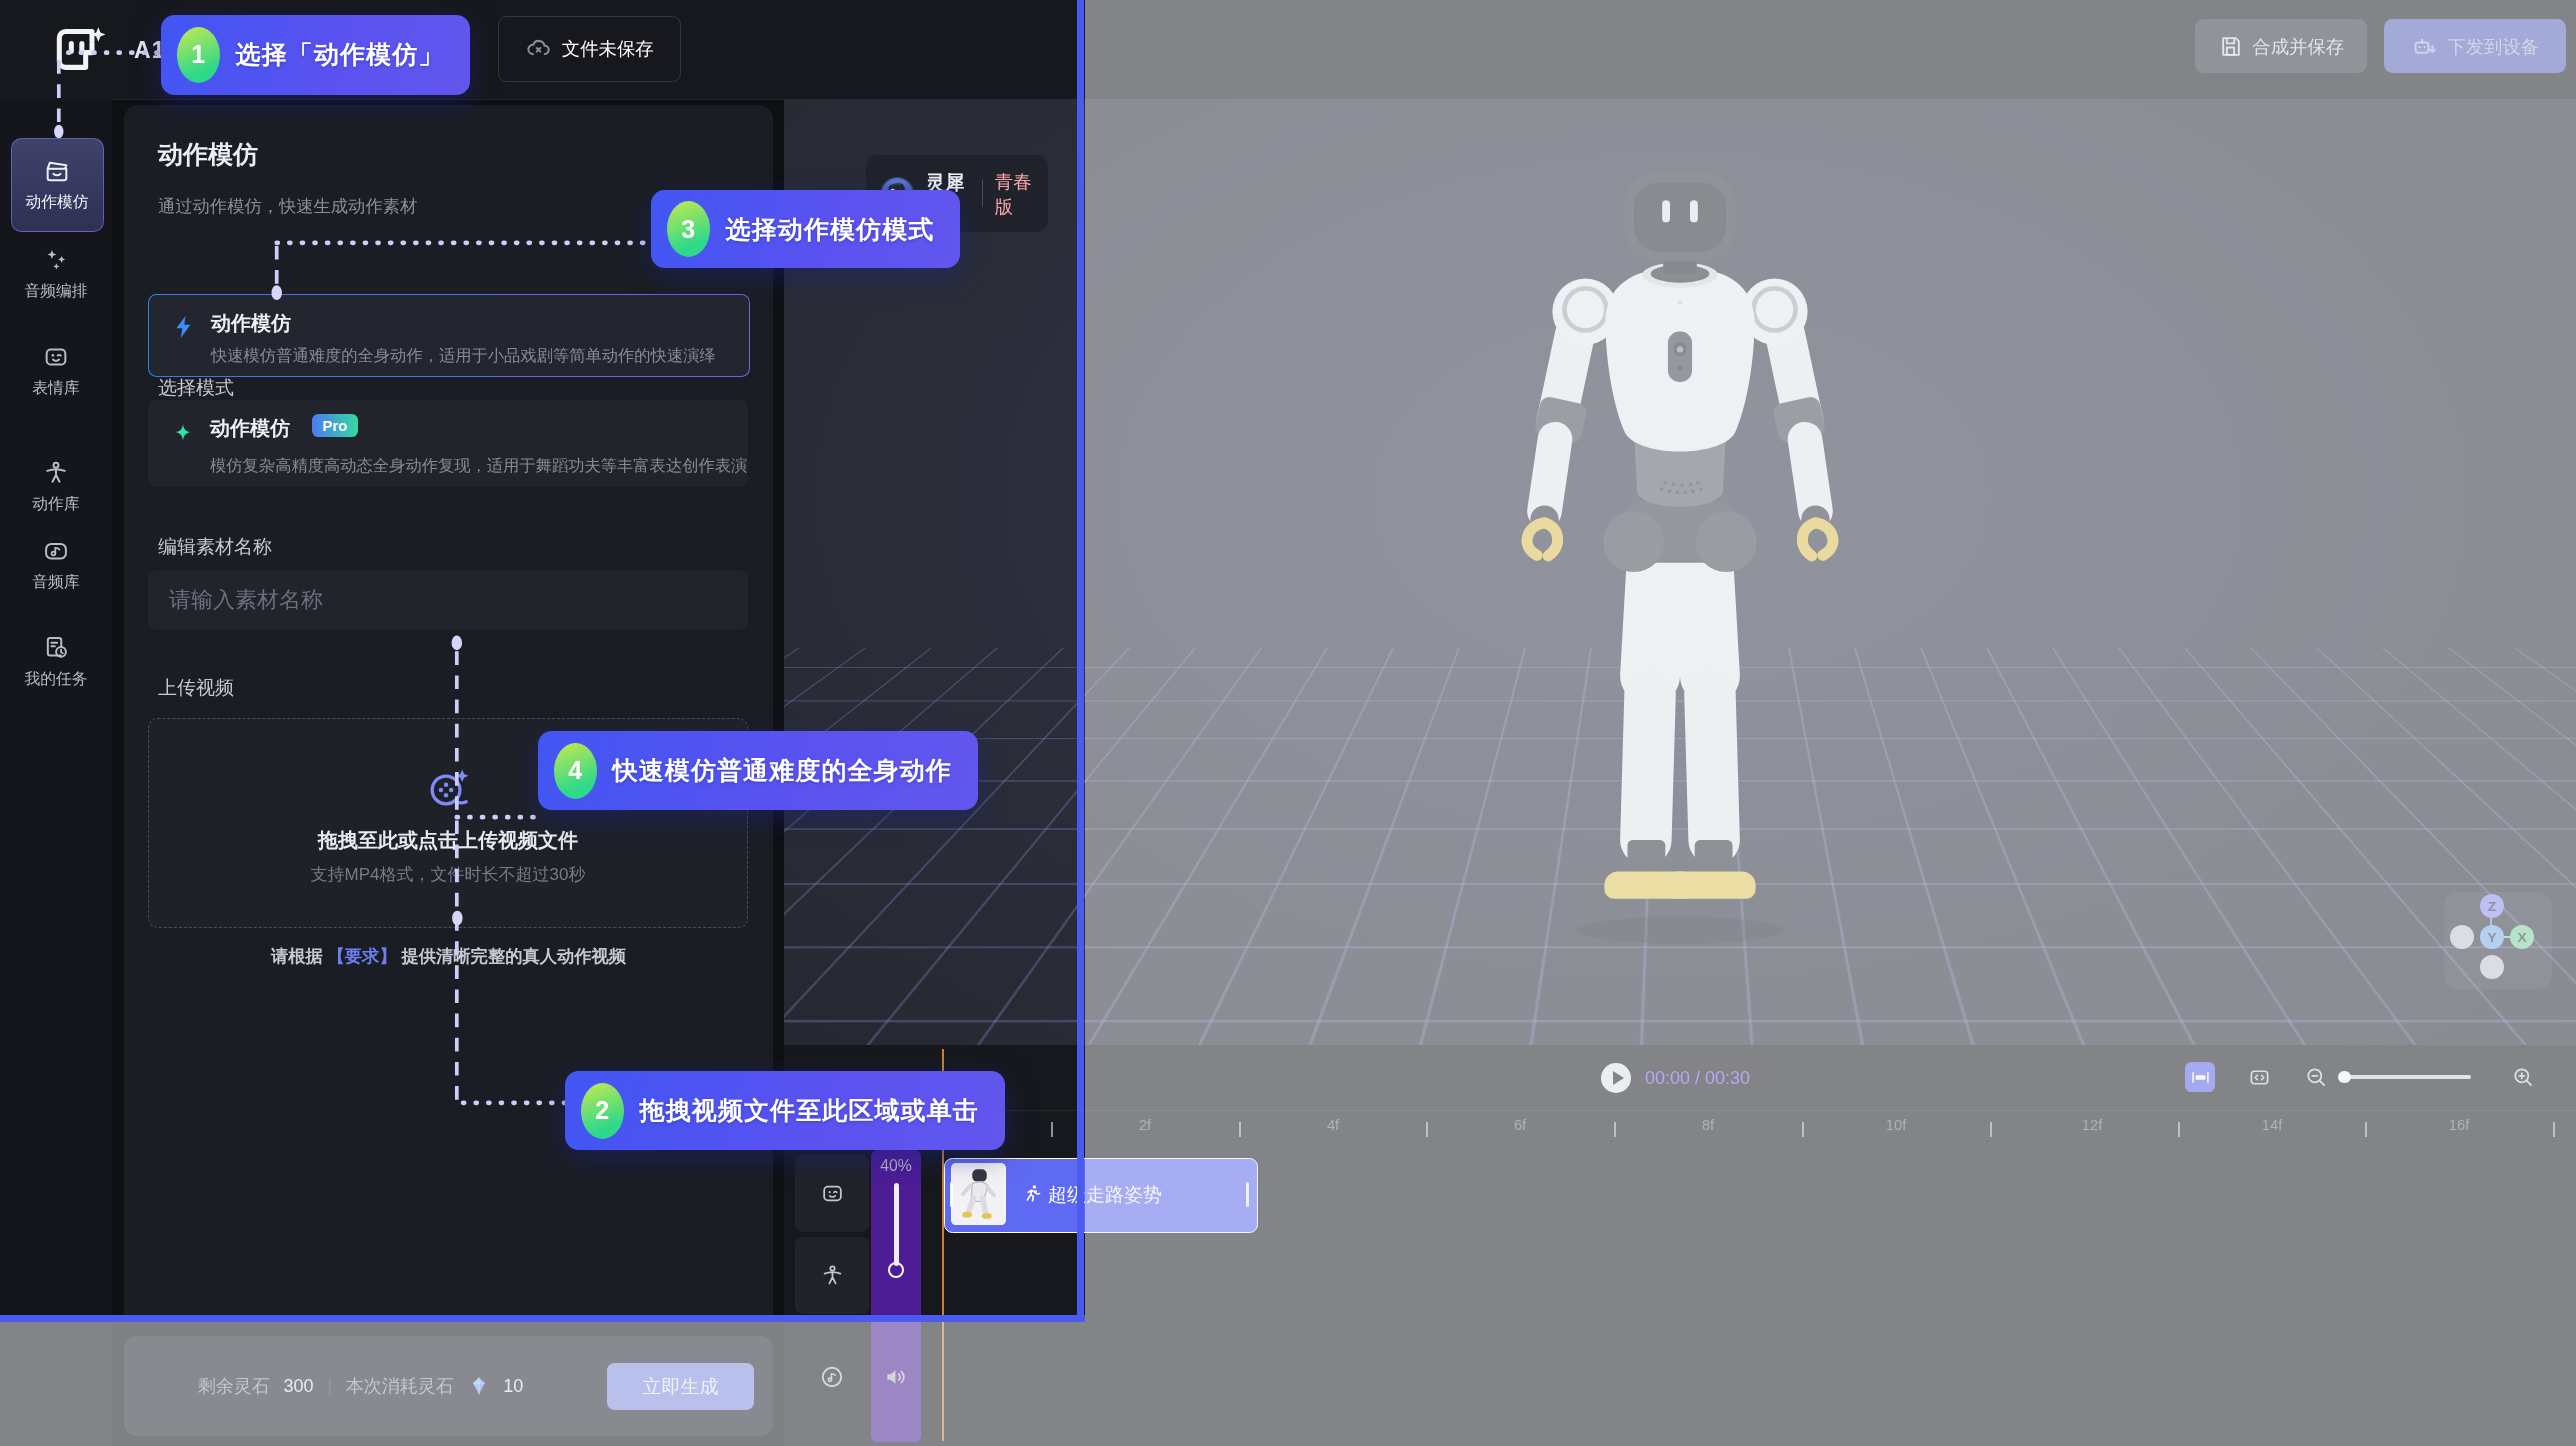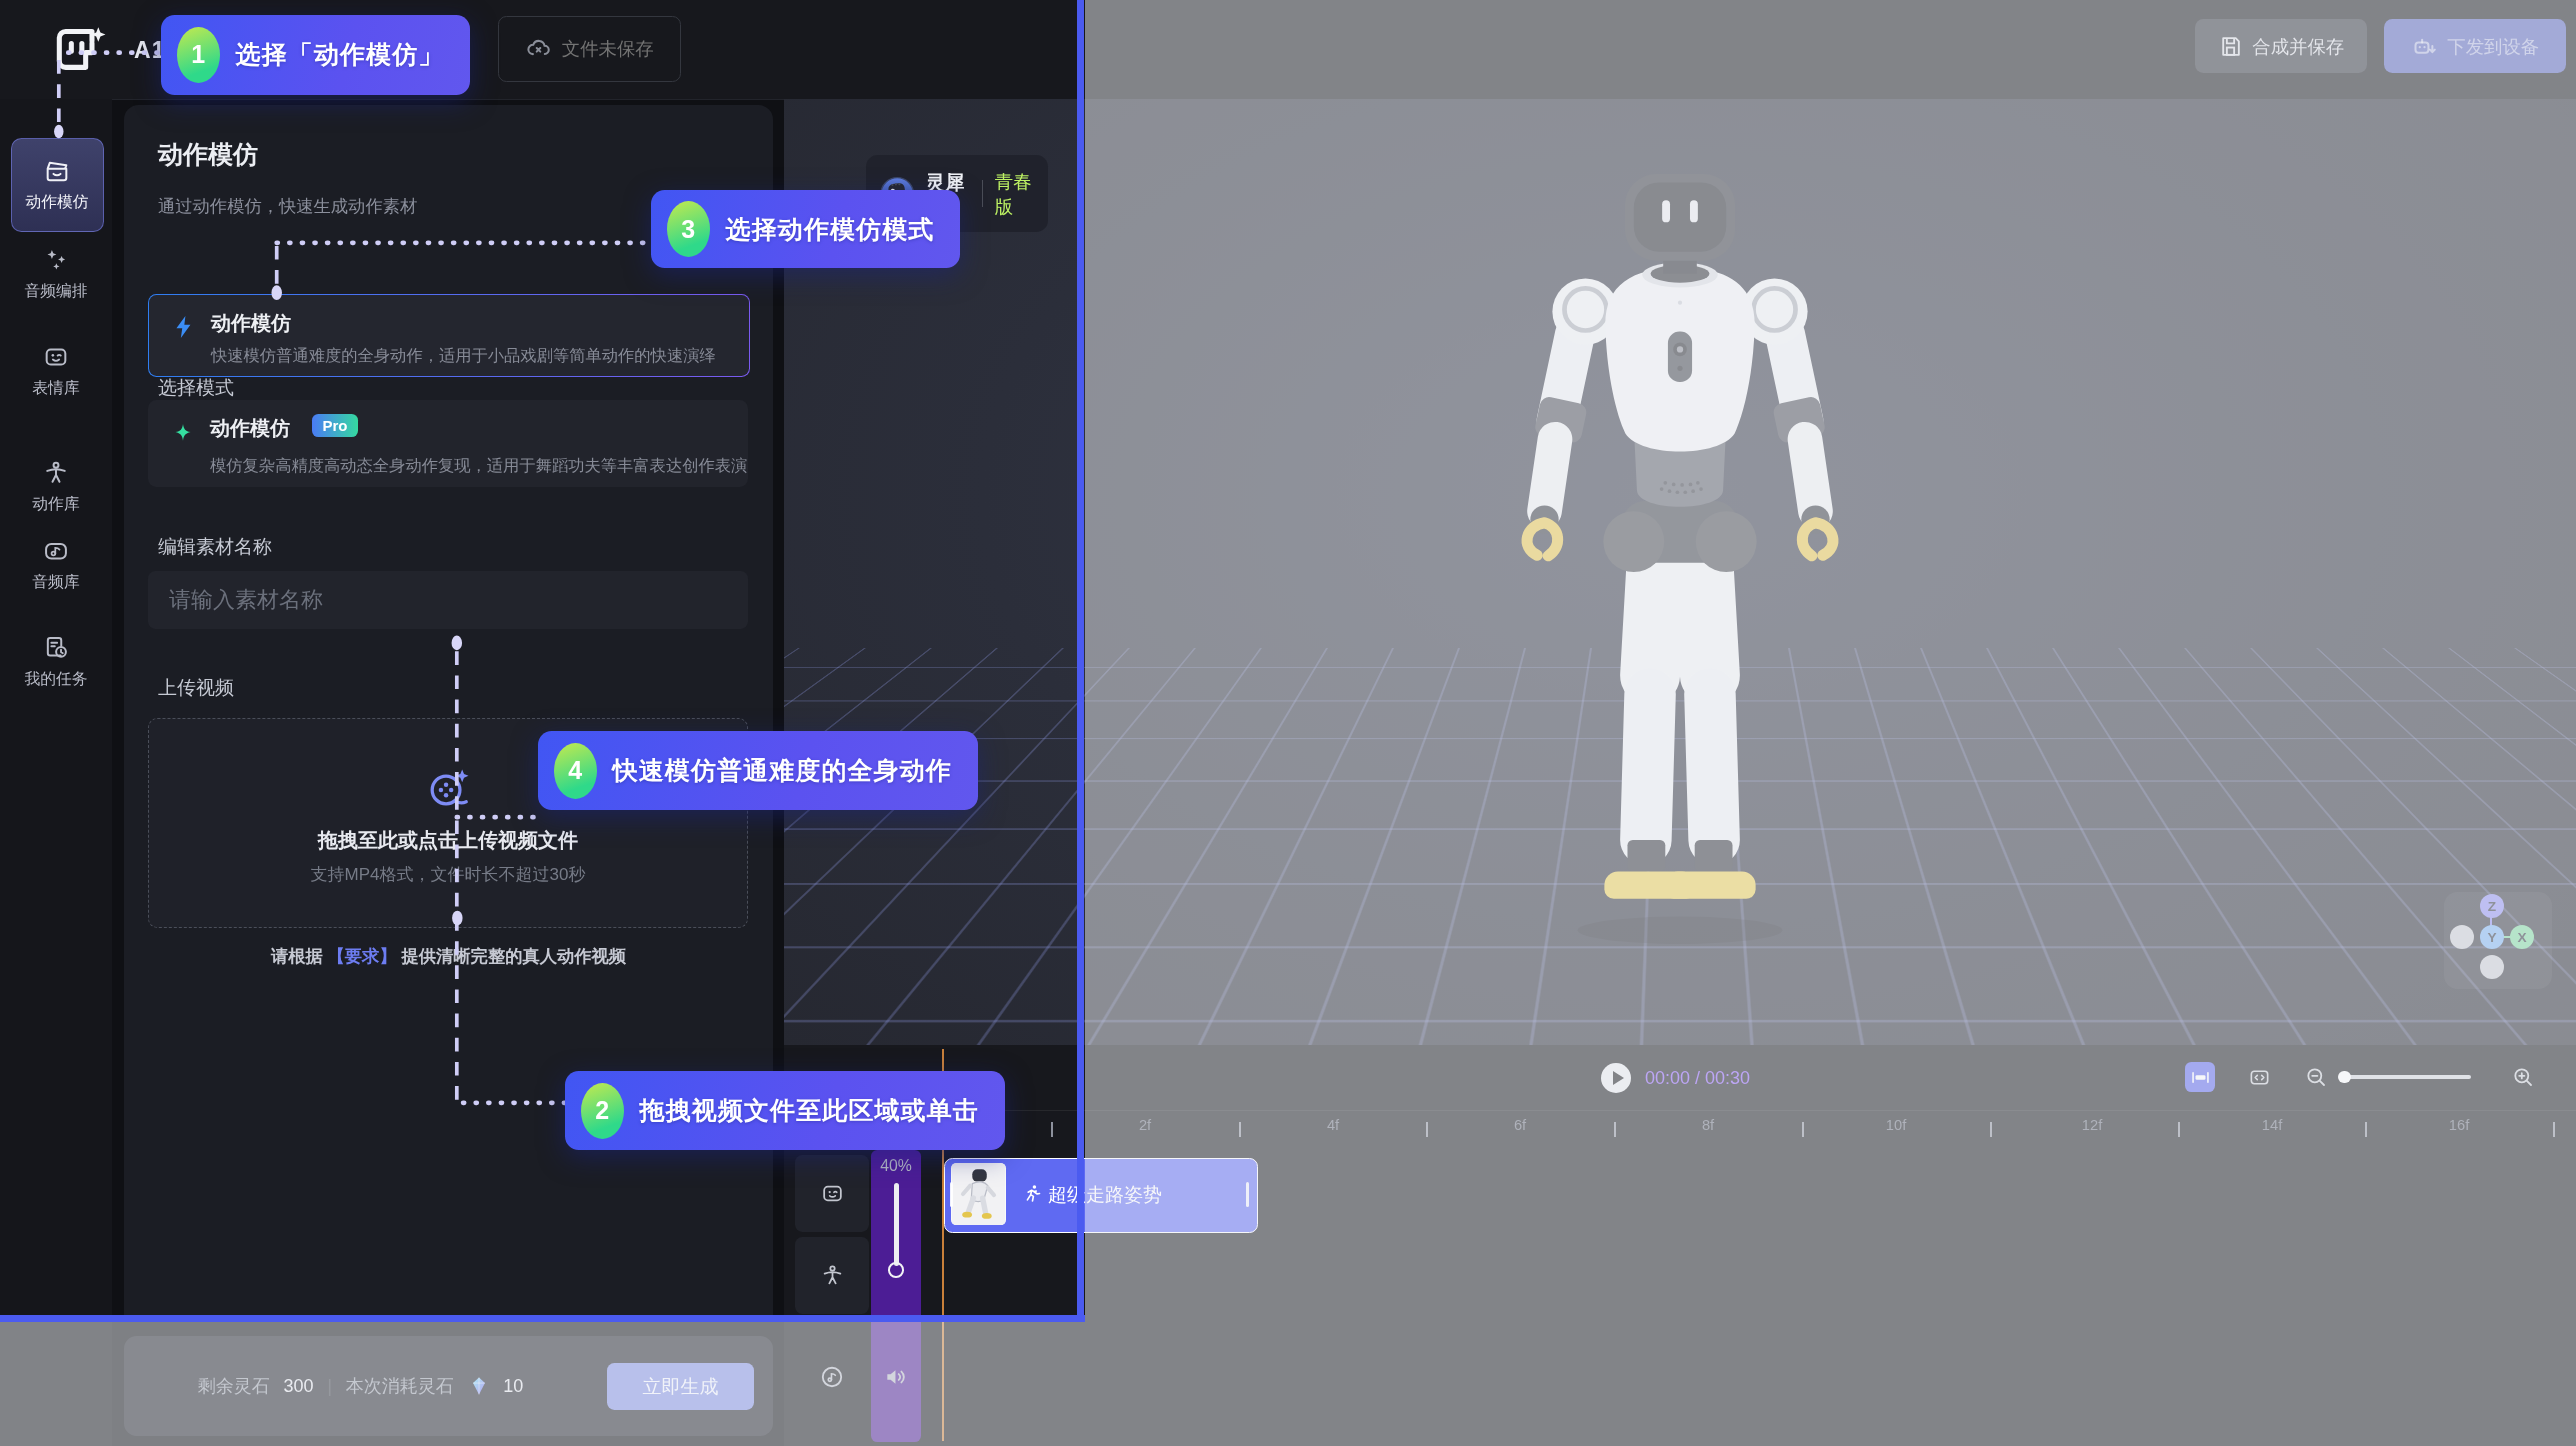--- a/index.html
+++ b/index.html
@@ -6,21 +6,21 @@
   #app{position:relative;width:2576px;height:1447px;overflow:hidden;
        font-family:"Liberation Sans","DejaVu Sans",sans-serif;background:#0f1014;color:#e8eaef;}
   .abs{position:absolute;}
   svg{display:block;}
 
   
   .topbar{left:0;top:0;width:2576px;height:99px;background:#17181d;border-bottom:1.1px solid #22242b;}
   .app-title{left:134px;top:35px;font-size:23px;color:#e6e8ee;font-weight:bold;letter-spacing:1.1px;}
   .chip-btn{display:flex;align-items:center;gap:9.5px;justify-content:center;border-radius:8.4px;
             font-size:18.4px;cursor:pointer;}
-  .save-status{left:498px;top:15.8px;width:181px;height:64px;border:1.1px solid #34373f;color:#737373;}
+  .save-status{left:498px;top:15.8px;width:181px;height:64px;border:1.1px solid #34373f;color:#ffffff;}
   .compose-btn{left:2195px;top:19px;width:172px;height:54px;background:#33363e;color:#dadce2;}
   .deploy-btn{left:2384px;top:19px;width:182px;height:54px;background:#5864bb;color:rgba(255,255,255,.55);}
 
   
   .sidebar{left:0;top:99px;width:112px;height:1348px;background:#15161b;}
   .side-item{left:10.5px;width:91px;height:92px;border-radius:10.5px;display:flex;flex-direction:column;
              align-items:center;justify-content:center;gap:7.4px;color:#b9bcc8;cursor:pointer;}
   .side-item.active{background:linear-gradient(180deg,#3f426b,#2e3054);border:1.1px solid rgba(132,140,255,.5);color:#f0f1f7;}
   .side-label{font-size:15.8px;}
 
@@ -61,21 +61,21 @@
   .viewport{left:784px;top:99px;width:1792px;height:946px;overflow:hidden;
             background:radial-gradient(ellipse at 50% 42%,#343848 0%,#2b2e3a 55%,#262831 100%);}
   .floor{position:absolute;left:-25%;top:58%;width:150%;height:130%;
      background:repeating-linear-gradient(90deg,rgba(135,145,215,.30) 0 1.6px,transparent 1.6px 66px),
                 repeating-linear-gradient(0deg,rgba(135,145,215,.30) 0 1.6px,transparent 1.6px 66px);
      transform:perspective(1155px) rotateX(63deg);transform-origin:top center;}
   .robot-badge{left:82px;top:56px;width:182px;height:77px;background:rgba(32,34,44,.94);border-radius:11.6px;
                display:flex;align-items:center;gap:11.6px;padding:0 13.7px;box-sizing:border-box;cursor:pointer;}
   .badge-name{font-size:19.4px;font-weight:bold;color:#f0f2f6;}
   .badge-sep{width:1.6px;height:27px;background:#4a4d57;}
-  .badge-ed{font-size:18.4px;color:#bef264;}
+  .badge-ed{font-size:18.4px;color:#fca5a5;}
   .gizmo{left:1660px;top:793px;width:108px;height:97px;background:rgba(255,255,255,.06);border-radius:13.7px;}
   .axis-dot{position:absolute;width:24px;height:24px;border-radius:50%;display:flex;align-items:center;
             justify-content:center;font-size:13.7px;font-weight:bold;color:#2f3440;}
   .axis-line{position:absolute;}
 
   
   .timeline{left:784px;top:1045px;width:1792px;height:402px;background:#17181d;}
   .tl-div{position:absolute;left:0;top:65px;width:1792px;height:1.1px;background:rgba(255,255,255,.07);}
   .play-btn{position:absolute;left:817px;top:18px;width:30px;height:30px;border-radius:50%;background:#e9ebef;cursor:pointer;}
   .play-tri{position:absolute;left:11.6px;top:7.9px;width:0;height:0;border-left:11.6px solid #17181d;

